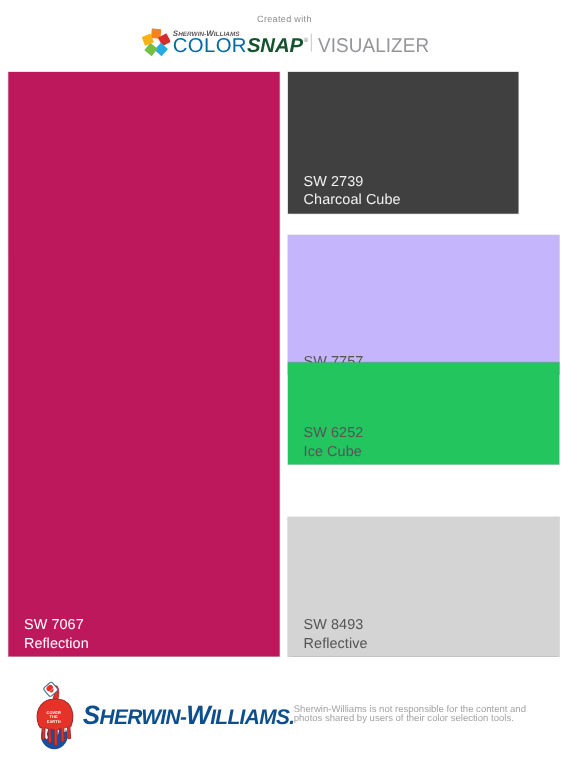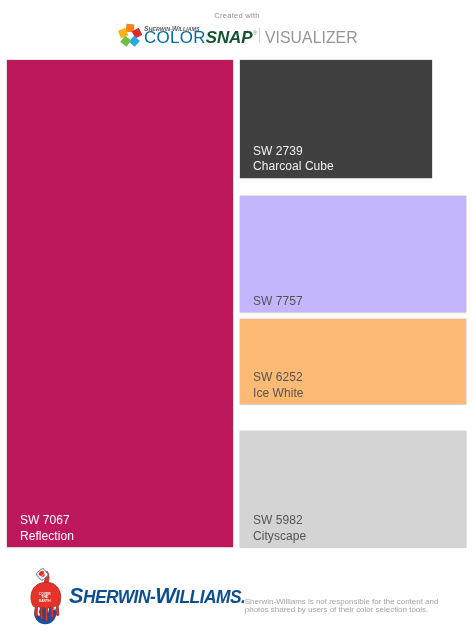--- a/index.html
+++ b/index.html
@@ -42,21 +42,21 @@
   .ctemark{position:absolute;left:11.5px;top:9px;width:34.5px;height:63px;}
   .sw-wordmark{position:absolute;left:53.1px;top:31.7px;line-height:16px;
                font-family:"Liberation Sans",sans-serif;font-weight:bold;font-style:italic;
                color:#0d4e8c;letter-spacing:-0.55px;white-space:nowrap;
                transform:scaleX(0.984);transform-origin:left top;}
   .wm-cap{font-size:22px;}
   .wm-sc{font-size:17.7px;}
   .foot-text{position:absolute;left:244.8px;top:18.5px;width:209px;font-size:7.95px;
              line-height:8.85px;color:#a3a3a3;letter-spacing:0.005px;}
   .foot-text p{margin:0;}
-  .foot-text p.p2{margin-top:23px;}
+  .foot-text p.p2{margin-top:12px;}
 </style>
 </head>
 <body>
 
 <div class="page">
 
   <div class="header">
     <div class="created-with">Created with</div>
 
     <div class="brandbar">
@@ -87,30 +87,30 @@
         <div class="sw-label" style="color: rgb(240, 240, 242);">
           <div>SW 2739</div>
           <div>Charcoal Cube</div>
         </div>
       </div>
       <div class="swatch" style="left: 240px; top: 183.5px; width: 226px; height: 116.5px; background: #c4b5fd; margin-top: 12px;">
         <div class="sw-label" style="color: rgb(85, 85, 85);">
           <div>SW 7757</div>
         </div>
       </div>
-      <div class="swatch" style="left: 240px; top: 319px; width: 226px; height: 85px; background: #fdba74;">
+      <div class="swatch" style="left: 240px; top: 302px; width: 226px; height: 85px; background: #22c55e;">
         <div class="sw-label" style="color: rgb(85, 85, 85);">
           <div>SW 6252</div>
-          <div>Ice White</div>
+          <div>Ice Cube</div>
         </div>
       </div>
       <div class="swatch" style="left: 240px; top: 430.5px; width: 226px; height: 116.5px; background: rgb(211, 212, 211);">
         <div class="sw-label" style="color: rgb(85, 85, 85);">
-          <div>SW 5982</div>
-          <div>Cityscape</div>
+          <div>SW 8493</div>
+          <div>Reflective</div>
         </div>
       </div>
     </div>
 
   <div class="footer">
     <div class="sw-logo-wrap">
       <svg class="ctemark" viewBox="0 0 350 620">
         <defs>
           <path id="cte-paint" d="M172 168
             C 130 168, 98 190, 76 222

